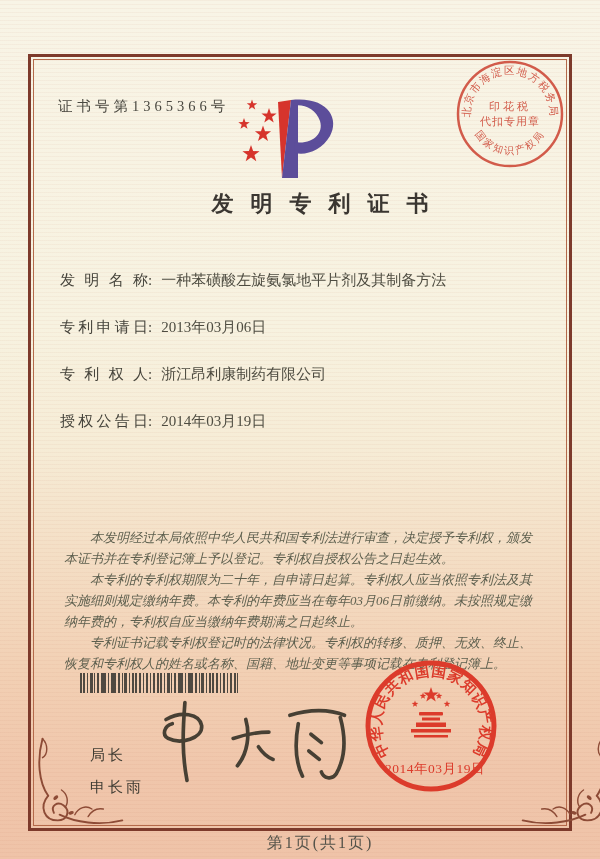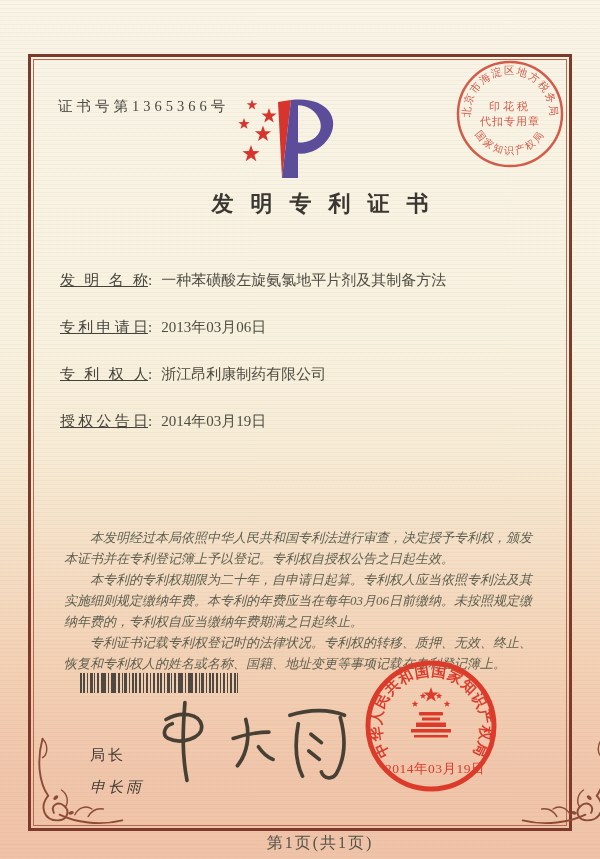--- a/index.html
+++ b/index.html
@@ -9,34 +9,34 @@
   .page::before{content:"";position:absolute;inset:0;pointer-events:none;
     background:repeating-linear-gradient(180deg,rgba(188,108,80,0.06) 0 1px,transparent 1px 4px);}
   .frame{position:absolute;left:28px;top:54px;width:544px;height:777px;
     border:3px solid #7d3a2b;box-sizing:border-box;}
   .frame::after{content:"";position:absolute;inset:2px;border:1px solid #b4694a;}
   .cert-no{position:absolute;left:58px;top:97px;font-size:14.5px;letter-spacing:4px;color:#4a4840;}
   .title{position:absolute;left:0;top:189px;width:100%;text-align:center;
     font-size:22px;font-weight:bold;color:#3a3631;letter-spacing:17px;padding-left:17px;box-sizing:border-box;}
   .fields{position:absolute;left:60px;top:270px;width:480px;}
   .field-row{margin:0 0 26px 0;font-size:15px;line-height:21px;white-space:nowrap;}
-  .flabel{display:inline-block;width:88px;color:#45433b;text-align:justify;text-align-last:justify;vertical-align:top;text-decoration:underline;}
+  .flabel{display:inline-block;width:88px;color:#45433b;text-align:justify;text-align-last:justify;vertical-align:top;}
   .colon{color:#45433b;margin-right:9px;}
   .fvalue{color:#4e4c41;}
   .body-text{position:absolute;left:64px;top:527px;width:476px;color:#5d5f4e;
     font-size:13px;line-height:1.62;}
   .body-text p{margin:0;text-indent:2em;font-style:italic;}
   .barcode{position:absolute;left:80px;top:673px;width:158px;height:20px;opacity:.85;
     background:
       repeating-linear-gradient(90deg,#33322e 0 1.5px,transparent 1.5px 3.5px),
       repeating-linear-gradient(90deg,#33322e 0 1px,transparent 1px 7px),
       repeating-linear-gradient(90deg,#33322e 0 2px,transparent 2px 11px);}
   .officer{position:absolute;left:90px;top:725px;color:#3f3c33;font-size:15px;margin-top:21px;}
   .officer .o-title{letter-spacing:3px;}
-  .officer .o-name{margin-top:13px;letter-spacing:3px;font-style:italic;}
+  .officer .o-name{margin-top:13px;letter-spacing:3px;}
   .sig{position:absolute;left:145px;top:688px;}
   .seal{position:absolute;left:356px;top:653px;}
   .tax-stamp{position:absolute;left:452px;top:56px;opacity:.92;}
   .logo{position:absolute;left:232px;top:80px;}
   .flourish{position:absolute;top:733px;}
   .flourish.left{left:33px;}
   .flourish.right{right:28px;transform:scaleX(-1);}
   .footer{position:absolute;left:0;top:833px;width:100%;text-align:center;
     font-size:16px;color:#55534a;letter-spacing:2px;}
   .seal-ring-text{font-family:"Liberation Serif",serif;font-weight:bold;}

